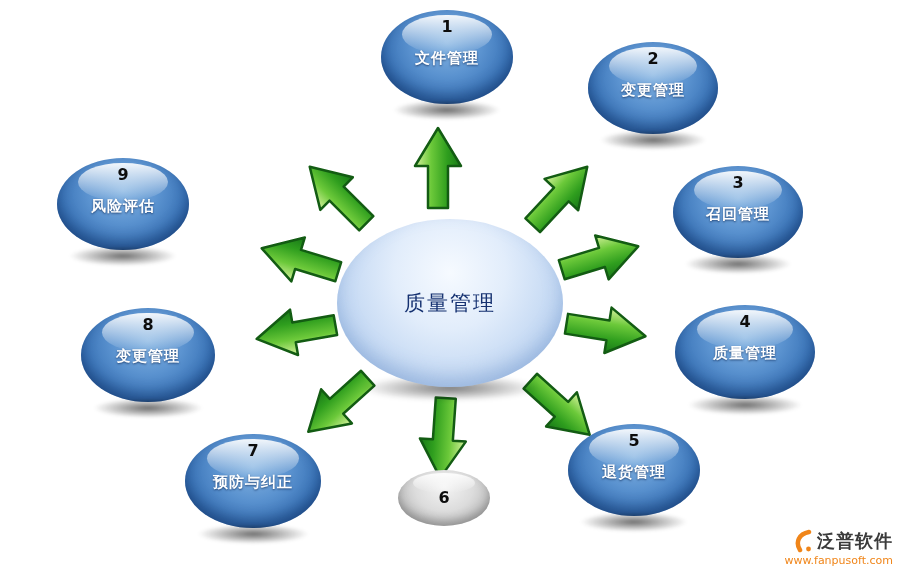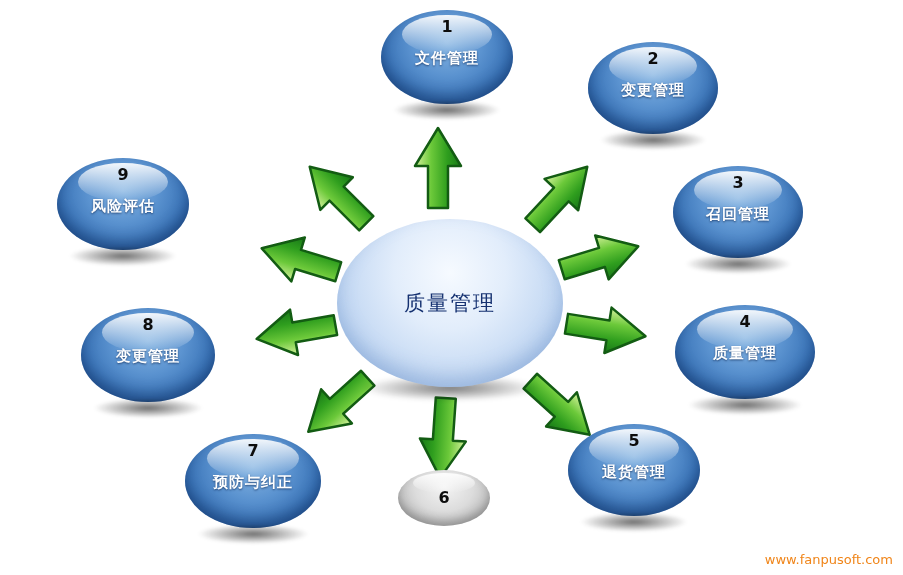--- a/index.html
+++ b/index.html
@@ -171,22 +171,22 @@
     gap: 4px;
   }
   .brand-name {
     color: #3b3b3b;
     font-size: 18px;
     font-weight: bold;
     letter-spacing: 1px;
   }
   .brand-url {
     color: #f08519;
-    font-size: 13px;
-    margin-top: 11px;
+    font-size: 11px;
+    margin-top: 1px;
   }
 </style>
 </head>
 <body>
 
 <div class="canvas">
 
   <svg width="0" height="0" style="position:absolute" aria-hidden="true">
     <defs>
       <linearGradient id="arrowGrad" x1="0" y1="0" x2="0" y2="1">
@@ -301,16 +301,23 @@
   <div class="node n9">
     <div class="orb">
       <span class="num">9</span>
       <span class="lbl">风险评估</span>
     </div>
     <div class="shadow"></div>
   </div>
 
 
   <div class="watermark">
+    <div class="brand-row">
+      <svg width="20" height="24" viewBox="0 0 20 24">
+        <path d="M16 3 C6 5 2 13 7 21" stroke="#f08519" stroke-width="4.5" fill="none" stroke-linecap="round"></path>
+        <circle cx="15.5" cy="20" r="2.4" fill="#f08519"></circle>
+      </svg>
+      <span class="brand-name">泛普软件</span>
+    </div>
     <div class="brand-url">www.fanpusoft.com</div>
   </div>
 
 </div>
 
 </body></html>

